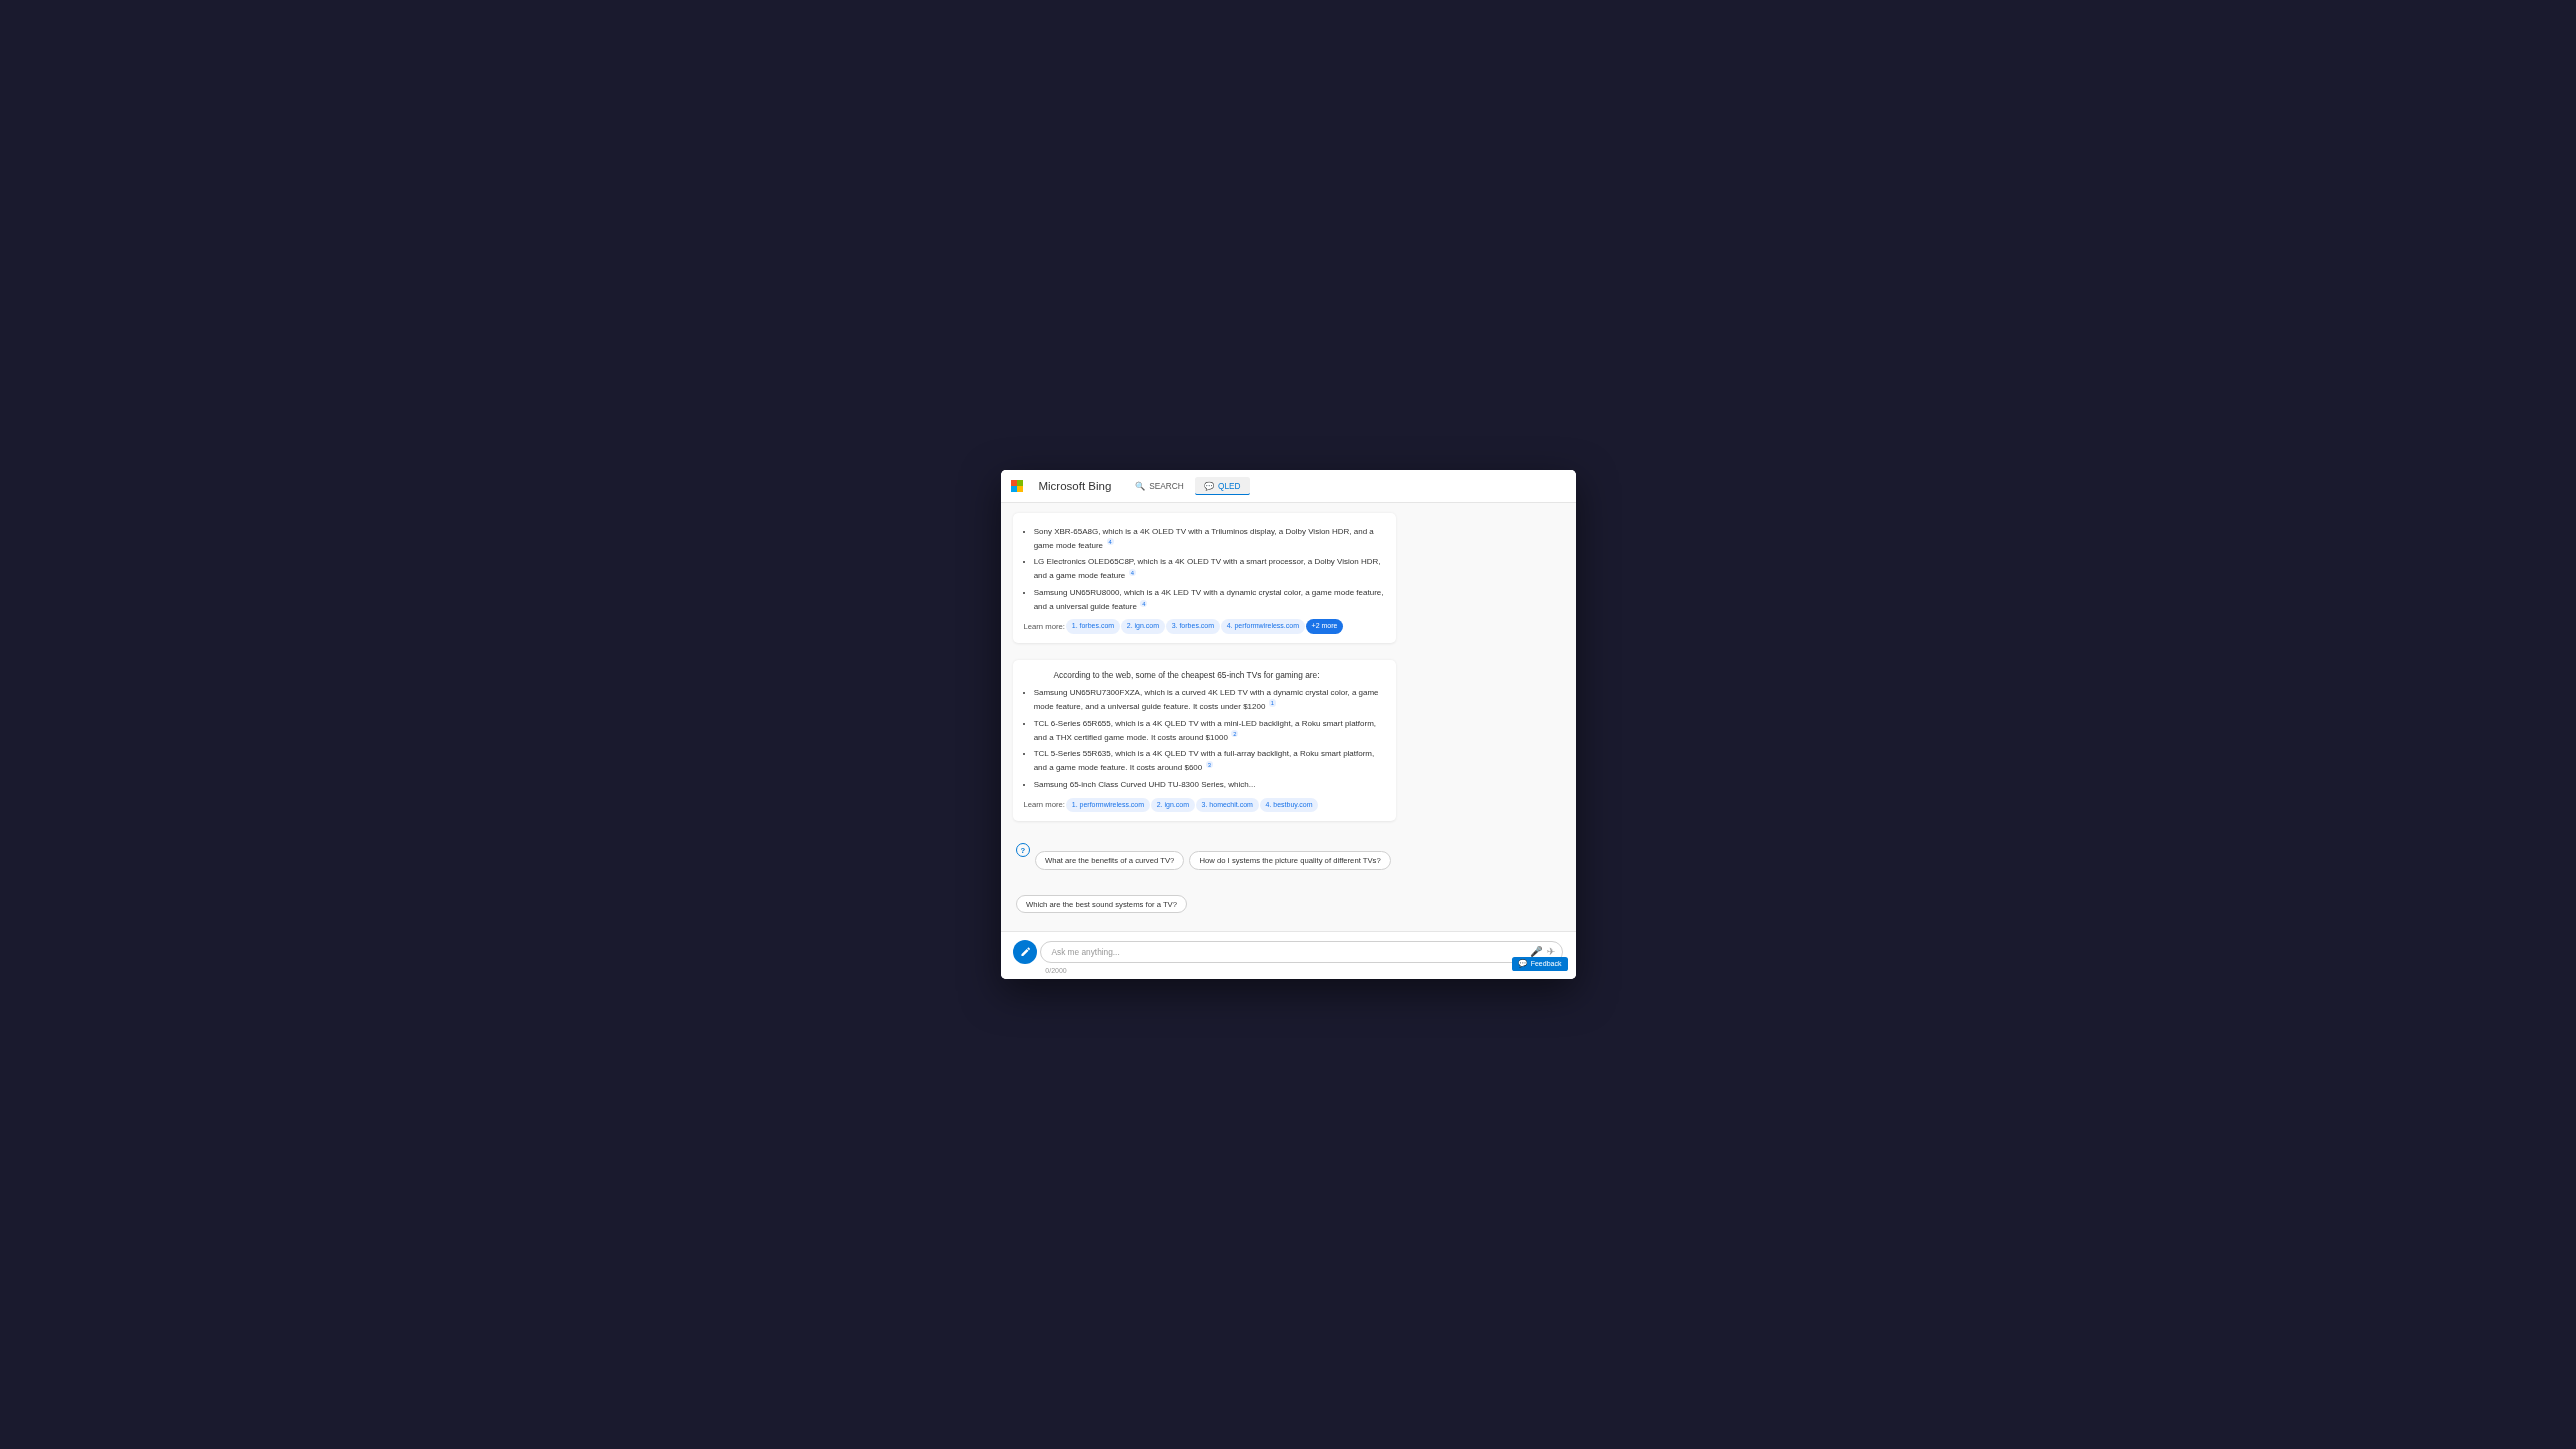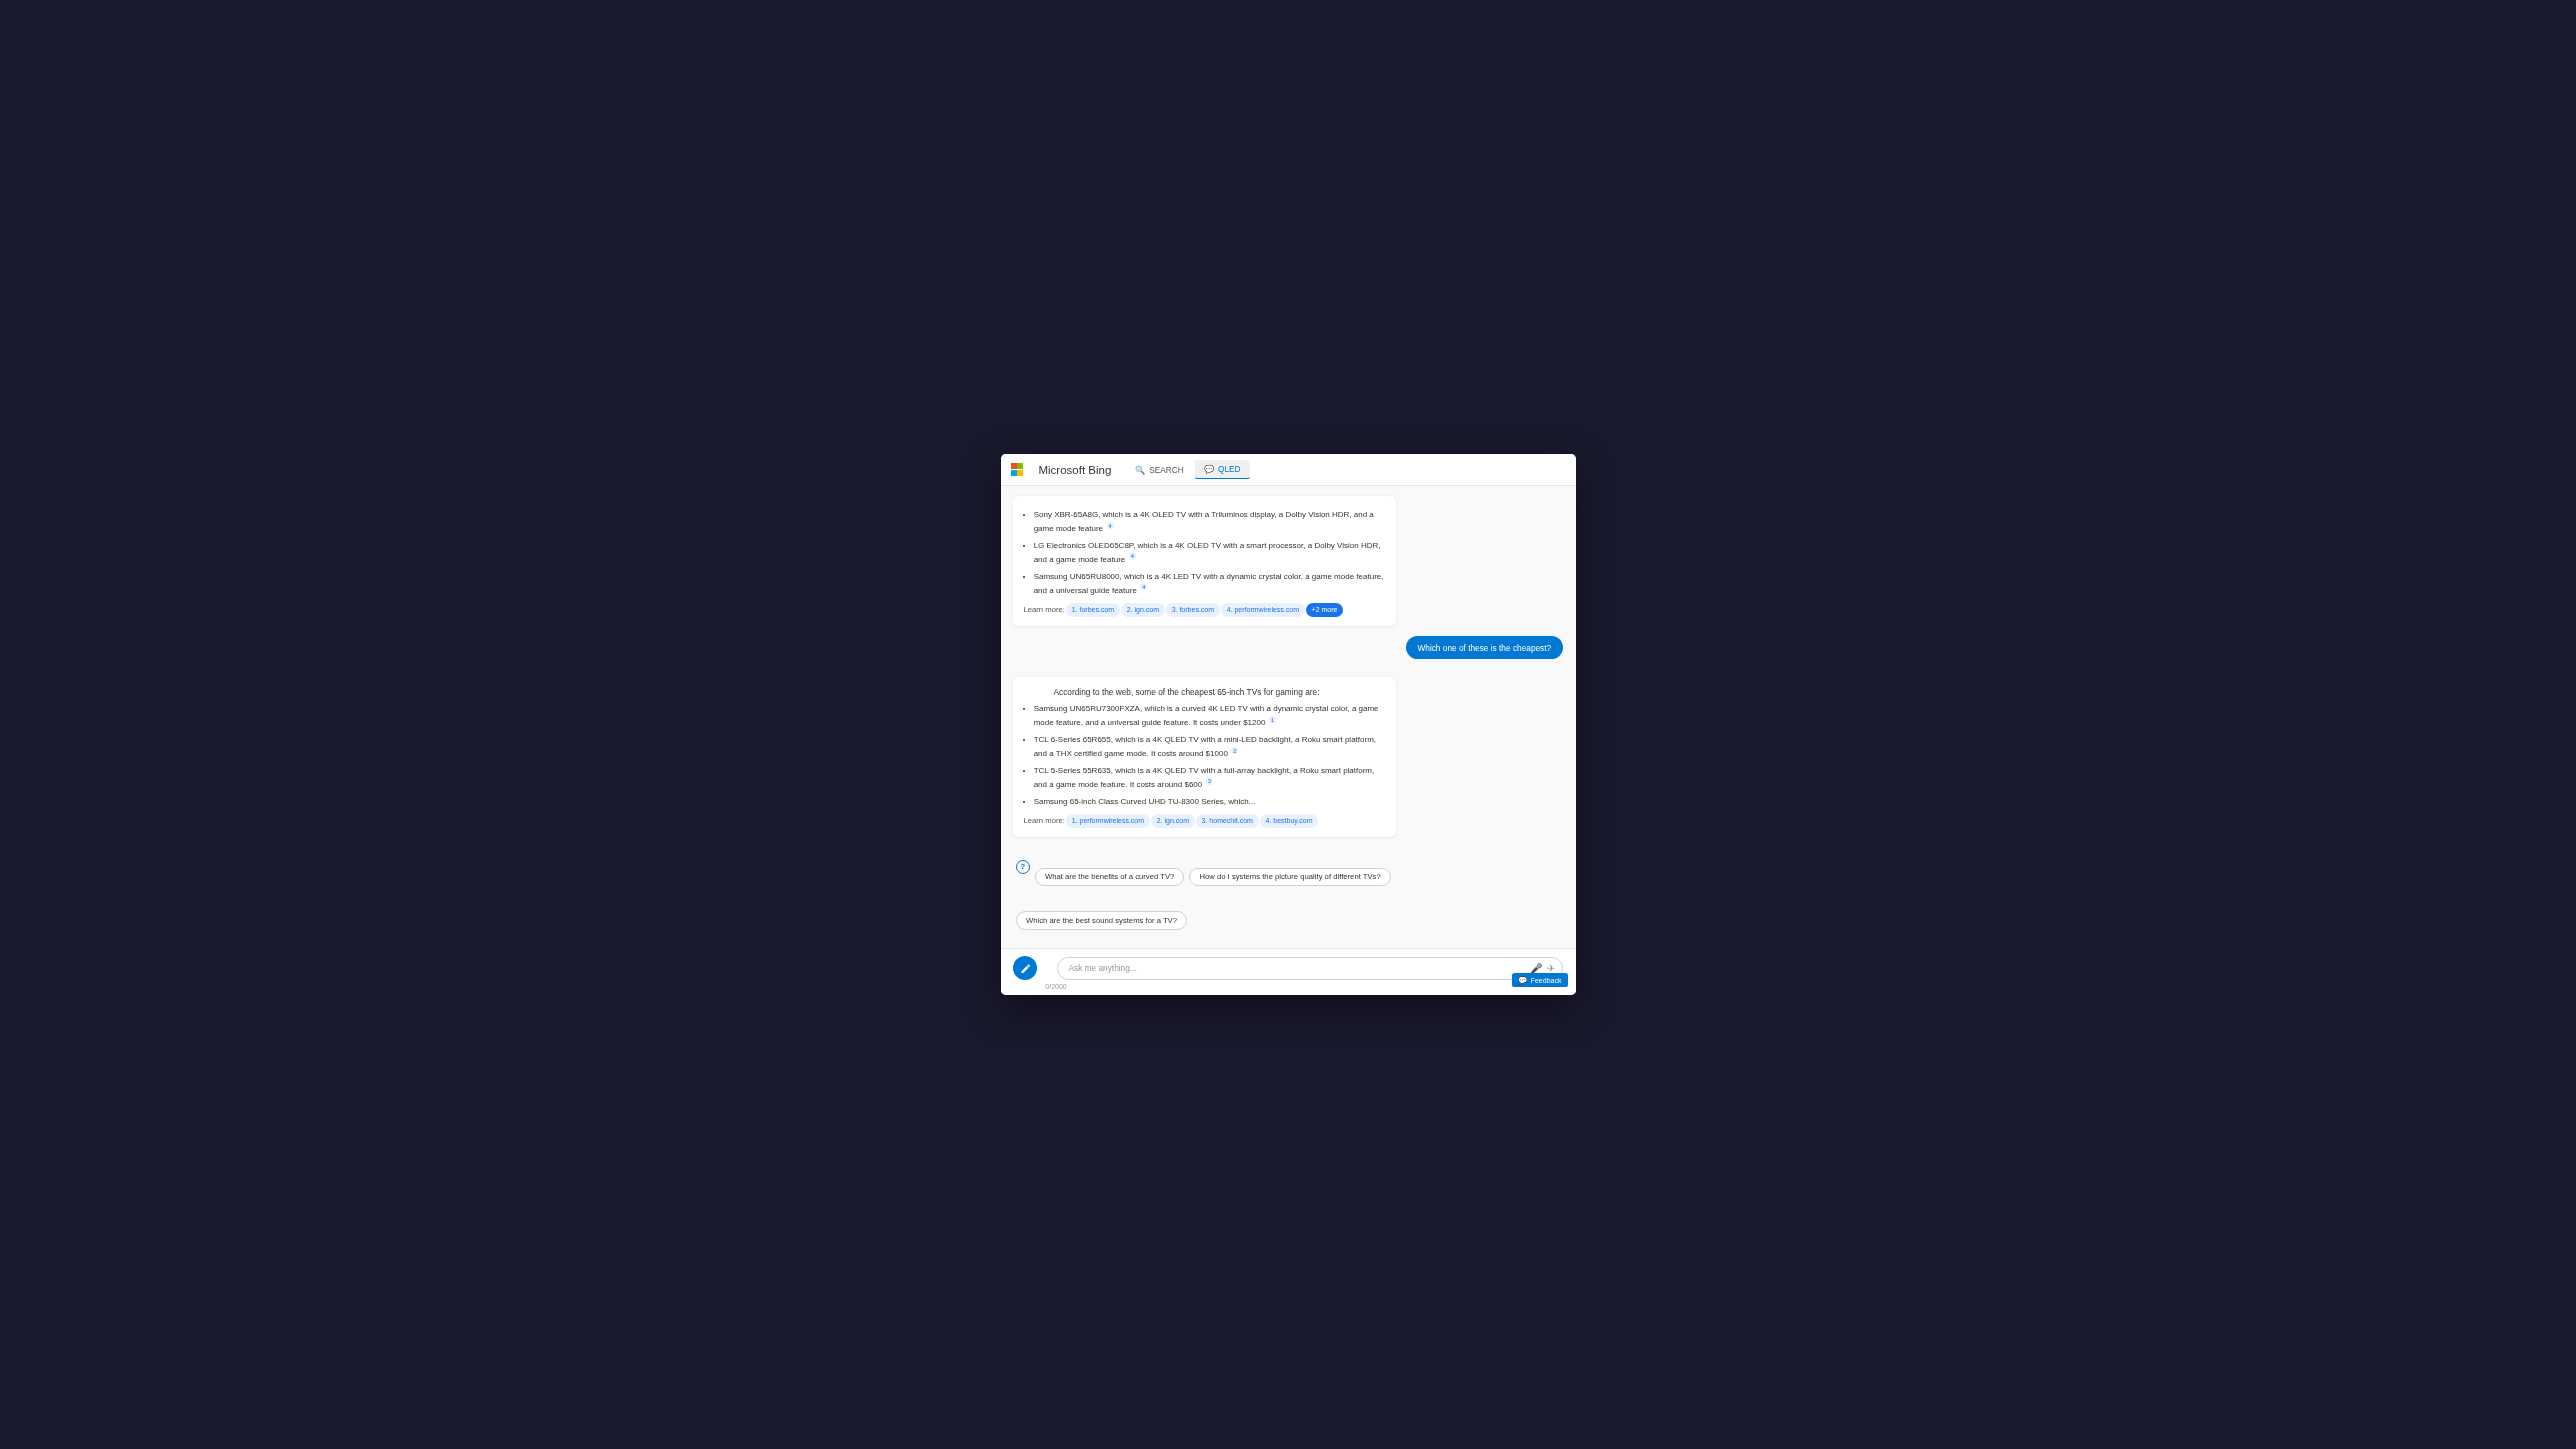--- a/index.html
+++ b/index.html
@@ -224,21 +224,21 @@
     .input-area {
       background: #ffffff;
       padding: 7.7px 12.8px 5.1px;
       border-top: 0.6px solid #e5e5e5;
       flex-shrink: 0;
     }
 
     .input-row {
       display: flex;
       align-items: center;
-      gap: 20px;
+      gap: 3px;
       text-align: center;
     }
 
     .compose-btn {
       width: 24px;
       height: 24px;
       background: #0078d4;
       border-radius: 50%;
       display: flex;
       align-items: center;
@@ -361,23 +361,20 @@
         <div class="learn-more">
           <span class="learn-more-label">Learn more:</span>
           <span class="source-tag">1. forbes.com</span>
           <span class="source-tag">2. ign.com</span>
           <span class="source-tag">3. forbes.com</span>
           <span class="source-tag">4. performwireless.com</span>
           <span class="source-tag more">+2 more</span>
         </div>
       </div>
 
-      <div class="clearfix">
-        <div class="user-message">Which one of these is the cheapest?</div>
-      </div>
       <div style="clear:both; height:7.7px;"></div>
 
       <div class="ai-message">
         <p style="margin-bottom:5.1px;margin-left:30px;">According to the web, some of the cheapest 65-inch TVs for gaming are:</p>
         <ul>
           <li>
             Samsung UN65RU7300FXZA, which is a curved 4K LED TV with a dynamic crystal color, a game mode feature, and a universal guide feature. It costs under $1200 <sup class="ref-sup">1</sup>
           </li>
           <li>
             TCL 6-Series 65R655, which is a 4K QLED TV with a mini-LED backlight, a Roku smart platform, and a THX certified game mode. It costs around $1000 <sup class="ref-sup">2</sup>

